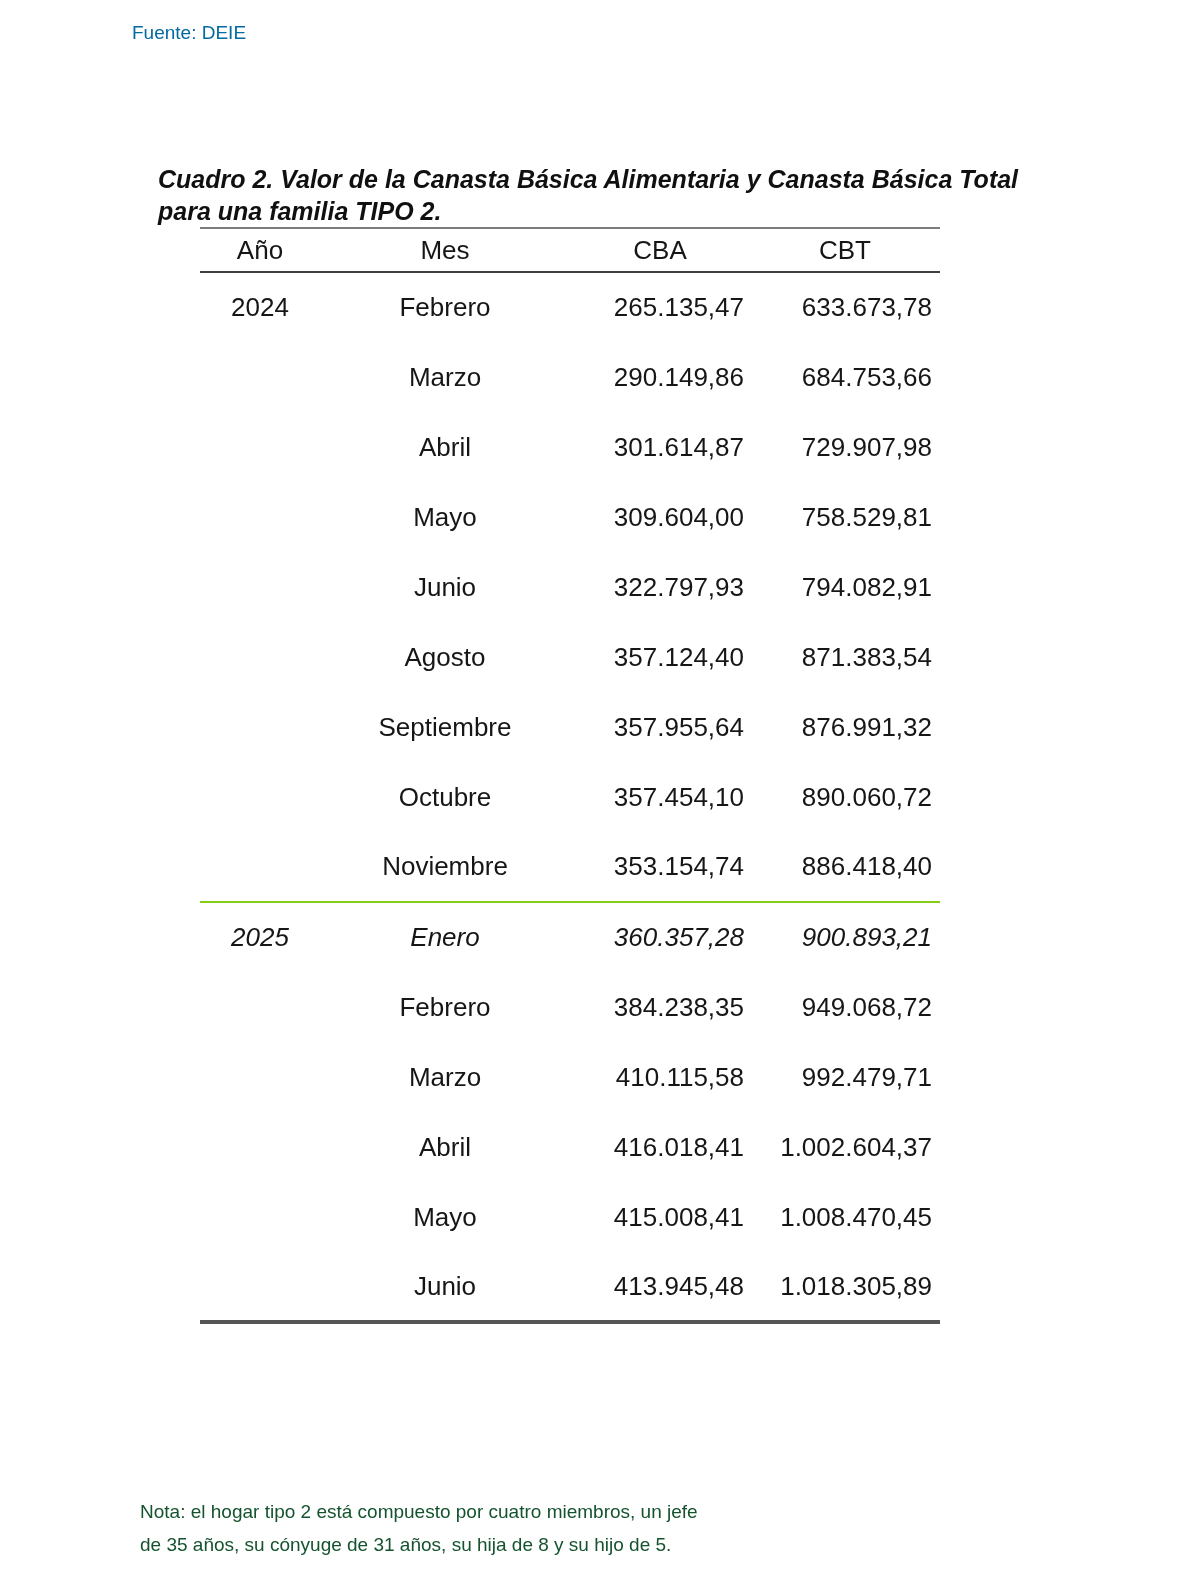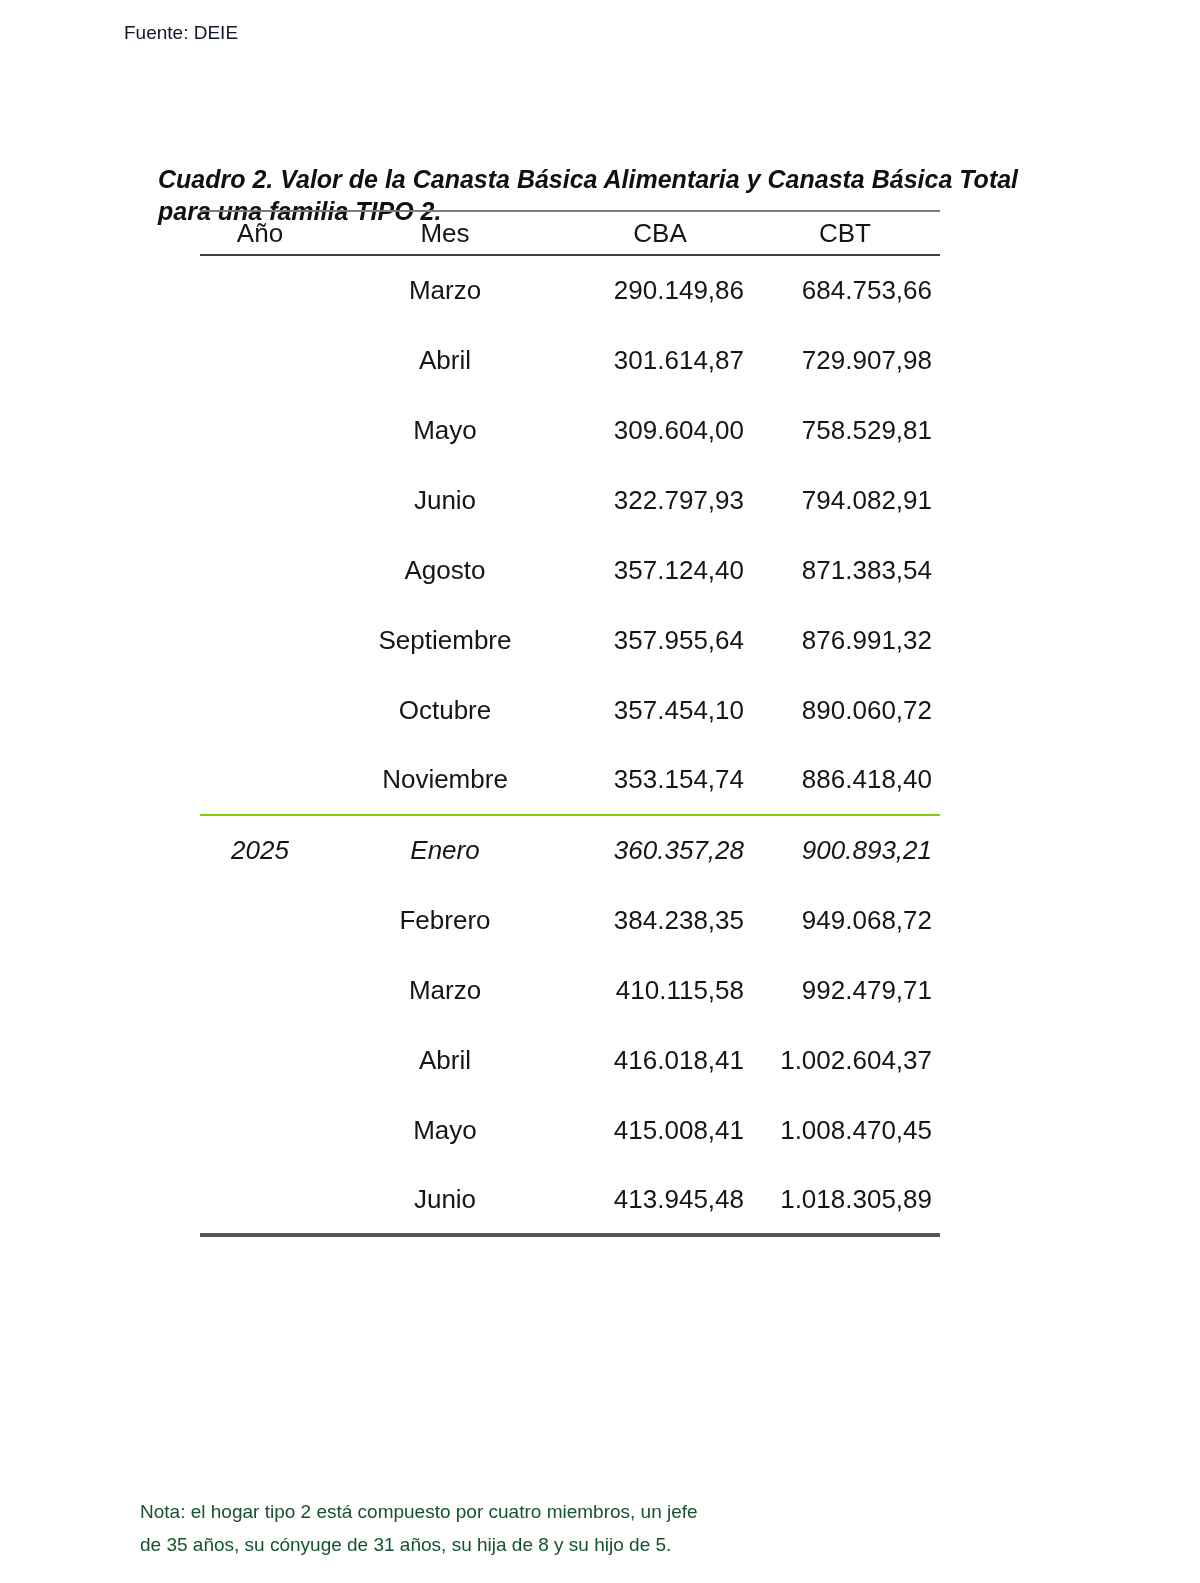--- a/index.html
+++ b/index.html
@@ -9,40 +9,40 @@
     background: #ffffff;
     font-family: "Liberation Sans", sans-serif;
     color: #141414;
     overflow: hidden;
   }
   .page { position: relative; width: 1200px; height: 1583px; }
 
   .source-label {
     position: absolute;
     top: 22px;
-    left: 124px;
+    left: 132px;
     font-size: 19px;
-    color: #0f172a;
+    color: #0369a1;
   }
 
   .doc-title {
     position: absolute;
     top: 164px;
     left: 158px;
     width: 980px;
     font-size: 25px;
     font-weight: bold;
     font-style: italic;
     line-height: 1.26;
     color: #101010;
   }
 
   table.canasta {
     position: absolute;
-    top: 210px;
+    top: 227px;
     left: 200px;
     width: 740px;
     border-collapse: collapse;
     table-layout: fixed;
   }
   table.canasta col.c-year  { width: 120px; }
   table.canasta col.c-month { width: 250px; }
   table.canasta col.c-cba   { width: 180px; }
   table.canasta col.c-cbt   { width: 190px; }
 
@@ -102,20 +102,26 @@
     <thead>
       <tr>
         <th>Año</th>
         <th>Mes</th>
         <th>CBA</th>
         <th>CBT</th>
       </tr>
     </thead>
     <tbody>
         <tr>
+      <td class="cell-year">2024</td>
+      <td class="cell-month">Febrero</td>
+      <td class="cell-cba">265.135,47</td>
+      <td class="cell-cbt">633.673,78</td>
+    </tr>
+        <tr>
       <td class="cell-year"></td>
       <td class="cell-month">Marzo</td>
       <td class="cell-cba">290.149,86</td>
       <td class="cell-cbt">684.753,66</td>
     </tr>
         <tr>
       <td class="cell-year"></td>
       <td class="cell-month">Abril</td>
       <td class="cell-cba">301.614,87</td>
       <td class="cell-cbt">729.907,98</td>

